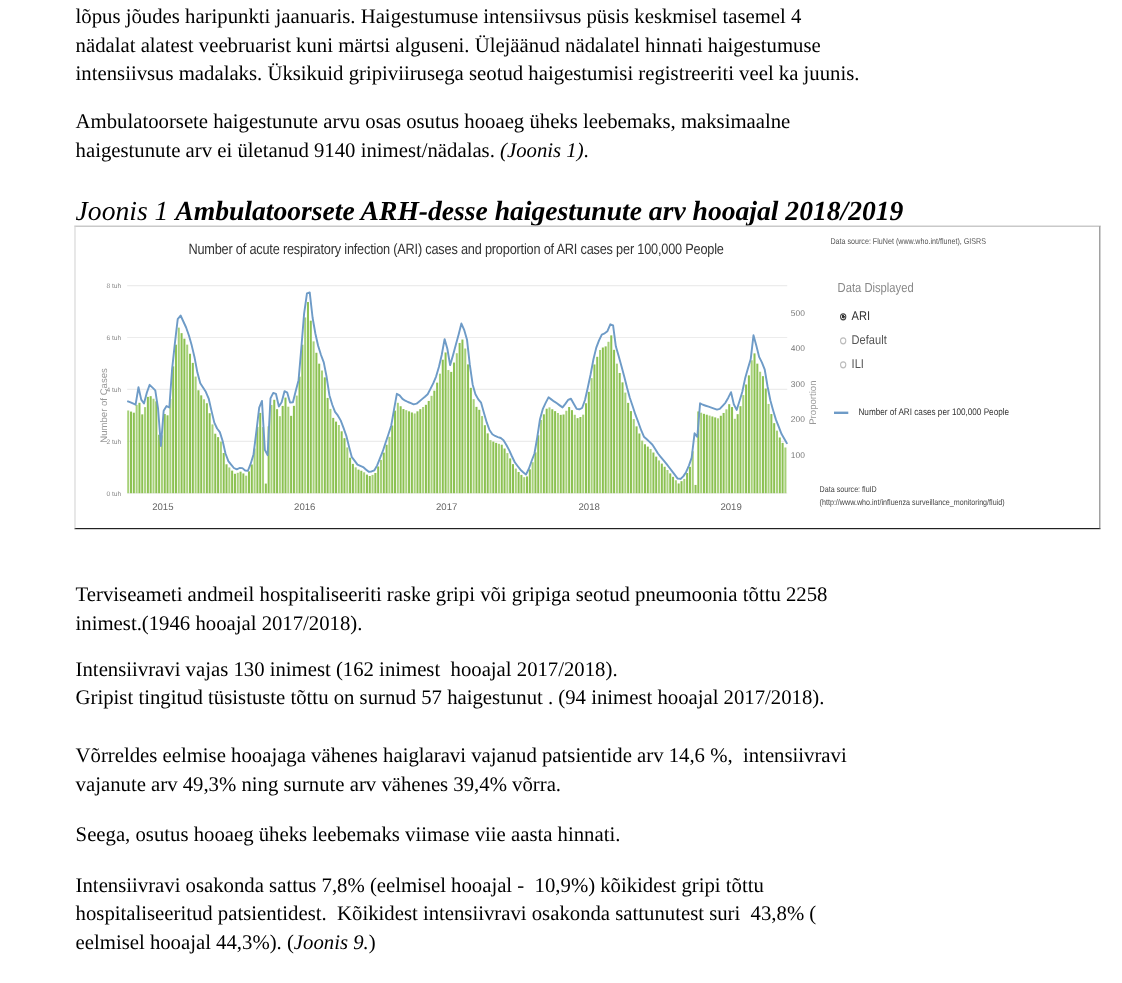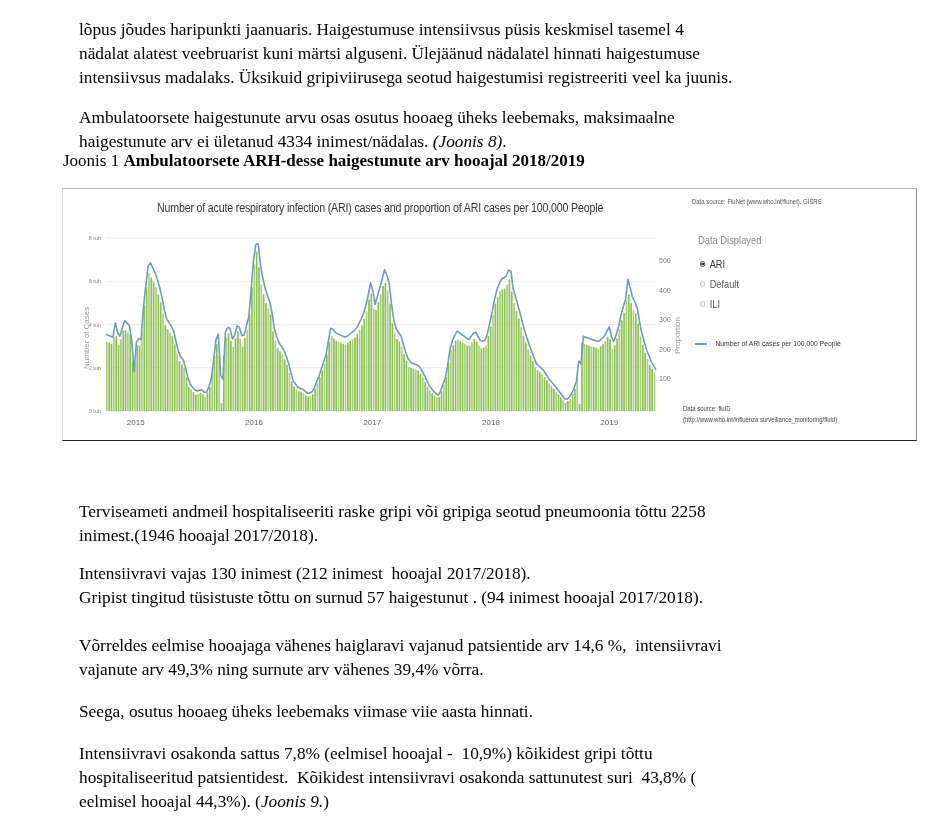--- a/index.html
+++ b/index.html
@@ -1,20 +1,20 @@
 <!DOCTYPE html>
 <html><head>
 <meta charset="utf-8">
 <style>
   html, body { margin: 0; padding: 0; background: #ffffff; }
   body { width: 935px; height: 819px; position: relative; overflow: hidden;
          font-family: "Liberation Serif", serif; color: #000; }
-  .para { position: absolute; left: 63px; font-size: 17.3px; line-height: 24px; margin: 16px; white-space: pre-wrap; }
+  .para { position: absolute; left: 63px; font-size: 17.3px; line-height: 24px; margin: 0; white-space: pre-wrap; }
   .para i { font-style: italic; }
-  .caption { position: absolute; left: 63px; top: 151px; font-size: 17px; margin: 0; }
+  .caption { position: absolute; left: 63px; top: 163px; font-size: 23px; font-style: italic; margin: 0; }
   .caption b { font-weight: bold; }
   .figure { position: absolute; left: 62px; top: 188px; width: 855px; height: 253px;
             border-top: 1px solid #bcbcbc; border-right: 1px solid #8a8a8a; border-bottom: 1.5px solid #222; border-left: 1px solid #d8d8d8;
             background: #fff; box-sizing: border-box; }
   .chart-svg { position: absolute; left: 0; top: 0; }
   .ctitle { position: absolute; left: 94px; top: 12px; font-family: "Liberation Sans", sans-serif; font-size: 12.5px; color: #333; letter-spacing: -0.2px; transform: scaleX(0.85); transform-origin: left; white-space: nowrap; }
   .src1 { position: absolute; left: 629px; top: 9px; font-family: "Liberation Sans", sans-serif; font-size: 7px; color: #555; transform: scaleX(0.85); transform-origin: left; white-space: nowrap; }
   .dd-title { position: absolute; left: 635px; top: 45px; font-family: "Liberation Sans", sans-serif; font-size: 11px; color: #888; transform: scaleX(0.85); transform-origin: left; white-space: nowrap; }
   .radio { position: absolute; left: 637px; font-family: "Liberation Sans", sans-serif; font-size: 10.5px; color: #555; display: flex; align-items: center; transform: scaleX(0.88); transform-origin: left; white-space: nowrap; cursor: pointer; }
   .radio .dot { width: 6px; height: 6px; border-radius: 50%; border: 1px solid #bbb; margin-right: 5px; box-sizing: border-box; }
@@ -25,21 +25,21 @@
   .src2 { position: absolute; left: 620px; top: 214px; font-family: "Liberation Sans", sans-serif; font-size: 7px; color: #444; line-height: 11px; transform: scaleX(0.85); transform-origin: left; white-space: nowrap; }
 </style>
 </head>
 <body>
 
 <p class="para" style="top:2px">lõpus jõudes haripunkti jaanuaris. Haigestumuse intensiivsus püsis keskmisel tasemel 4
 nädalat alatest veebruarist kuni märtsi alguseni. Ülejäänud nädalatel hinnati haigestumuse
 intensiivsus madalaks. Üksikuid gripiviirusega seotud haigestumisi registreeriti veel ka juunis.</p>
 
 <p class="para" style="top:90px"><span>Ambulatoorsete haigestunute arvu osas osutus hooaeg üheks leebemaks, maksimaalne
-haigestunute arv ei ületanud 4334 inimest/nädalas. </span><i>(Joonis 8)</i><span>.</span></p>
+haigestunute arv ei ületanud 9140 inimest/nädalas. </span><i>(Joonis 1)</i><span>.</span></p>
 
 <p class="caption"><span>Joonis 1 </span><b>Ambulatoorsete ARH-desse haigestunute arv hooajal 2018/2019</b></p>
 
 <div class="figure">
   <svg class="chart-svg" id="chart-svg" width="855" height="253">
       <line x1="43" x2="593" y1="222" y2="222" stroke="#ececec" stroke-width="1"></line>
       <text x="38" y="224" font-family="Liberation Sans, sans-serif" font-size="5.5" fill="#888" text-anchor="end">0 tuh</text>
       <line x1="43" x2="593" y1="178.75" y2="178.75" stroke="#ececec" stroke-width="1"></line>
       <text x="38" y="180.75" font-family="Liberation Sans, sans-serif" font-size="5.5" fill="#888" text-anchor="end">2 tuh</text>
       <line x1="43" x2="593" y1="135.5" y2="135.5" stroke="#ececec" stroke-width="1"></line>
@@ -317,20 +317,20 @@
       <span>Number of ARI cases per 100,000 People</span>
     </div>
   <div class="src2">
       <div>Data source: fluID</div>
       <div>(http://www.who.int/influenza surveillance_monitoring/fluid)</div>
     </div>
 </div>
 
 <p class="para" style="top:484px">Terviseameti andmeil hospitaliseeriti raske gripi või gripiga seotud pneumoonia tõttu 2258
 inimest.(1946 hooajal 2017/2018).</p>
-<p class="para" style="top:546px">Intensiivravi vajas 130 inimest (212 inimest  hooajal 2017/2018).
+<p class="para" style="top:546px">Intensiivravi vajas 130 inimest (162 inimest  hooajal 2017/2018).
 Gripist tingitud tüsistuste tõttu on surnud 57 haigestunut . (94 inimest hooajal 2017/2018).</p>
 <p class="para" style="top:618px">Võrreldes eelmise hooajaga vähenes haiglaravi vajanud patsientide arv 14,6 %,  intensiivravi
 vajanute arv 49,3% ning surnute arv vähenes 39,4% võrra.</p>
 <p class="para" style="top:684px">Seega, osutus hooaeg üheks leebemaks viimase viie aasta hinnati.</p>
 <p class="para" style="top:726px"><span>Intensiivravi osakonda sattus 7,8% (eelmisel hooajal -  10,9%) kõikidest gripi tõttu
 hospitaliseeritud patsientidest.  Kõikidest intensiivravi osakonda sattunutest suri  43,8% (
 eelmisel hooajal 44,3%). (</span><i>Joonis 9.</i><span>)</span></p>
 
 </body></html>

